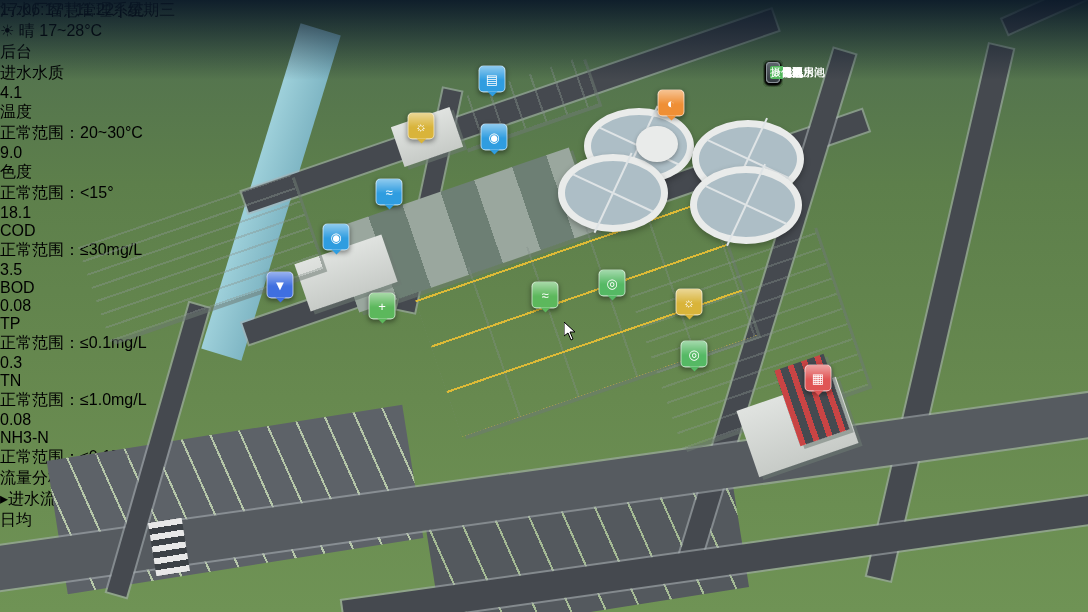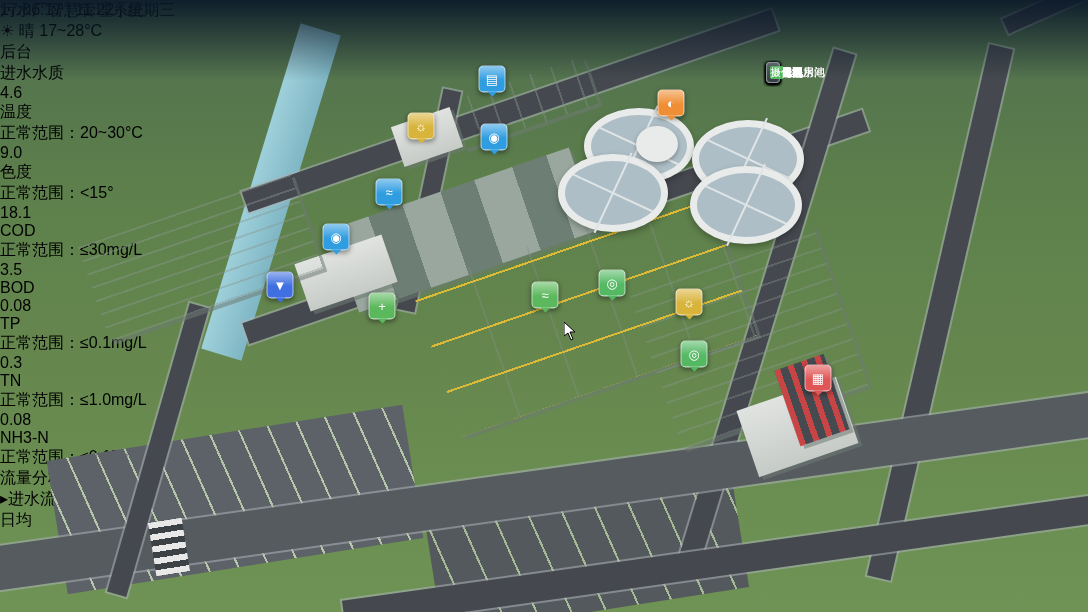--- a/index.html
+++ b/index.html
@@ -211,21 +211,21 @@
       <div class="sec-head">
         <span class="sec-ico"></span>
         <span class="sec-title">进水水质</span>
         <span class="sec-dots"></span>
       </div>
       <div class="sec-line"></div>
       <div class="ggrid" id="gauges-in">
           <div class="gcell">
             <div class="gauge">
               <div class="ring" style="--c: #3fd79b; --fa: 154deg;"></div>
-              <div class="gval">4.6</div>
+              <div class="gval">4.1</div>
             </div>
           </div>
           <div class="gcell">
             <div class="gpill">温度</div>
             <div class="grange">正常范围：20~30°C</div>
           </div>
           <div class="gcell">
             <div class="gauge">
               <div class="ring" style="--c: #e4b64e; --fa: 134.4deg;"></div>
               <div class="gval">9.0</div>

